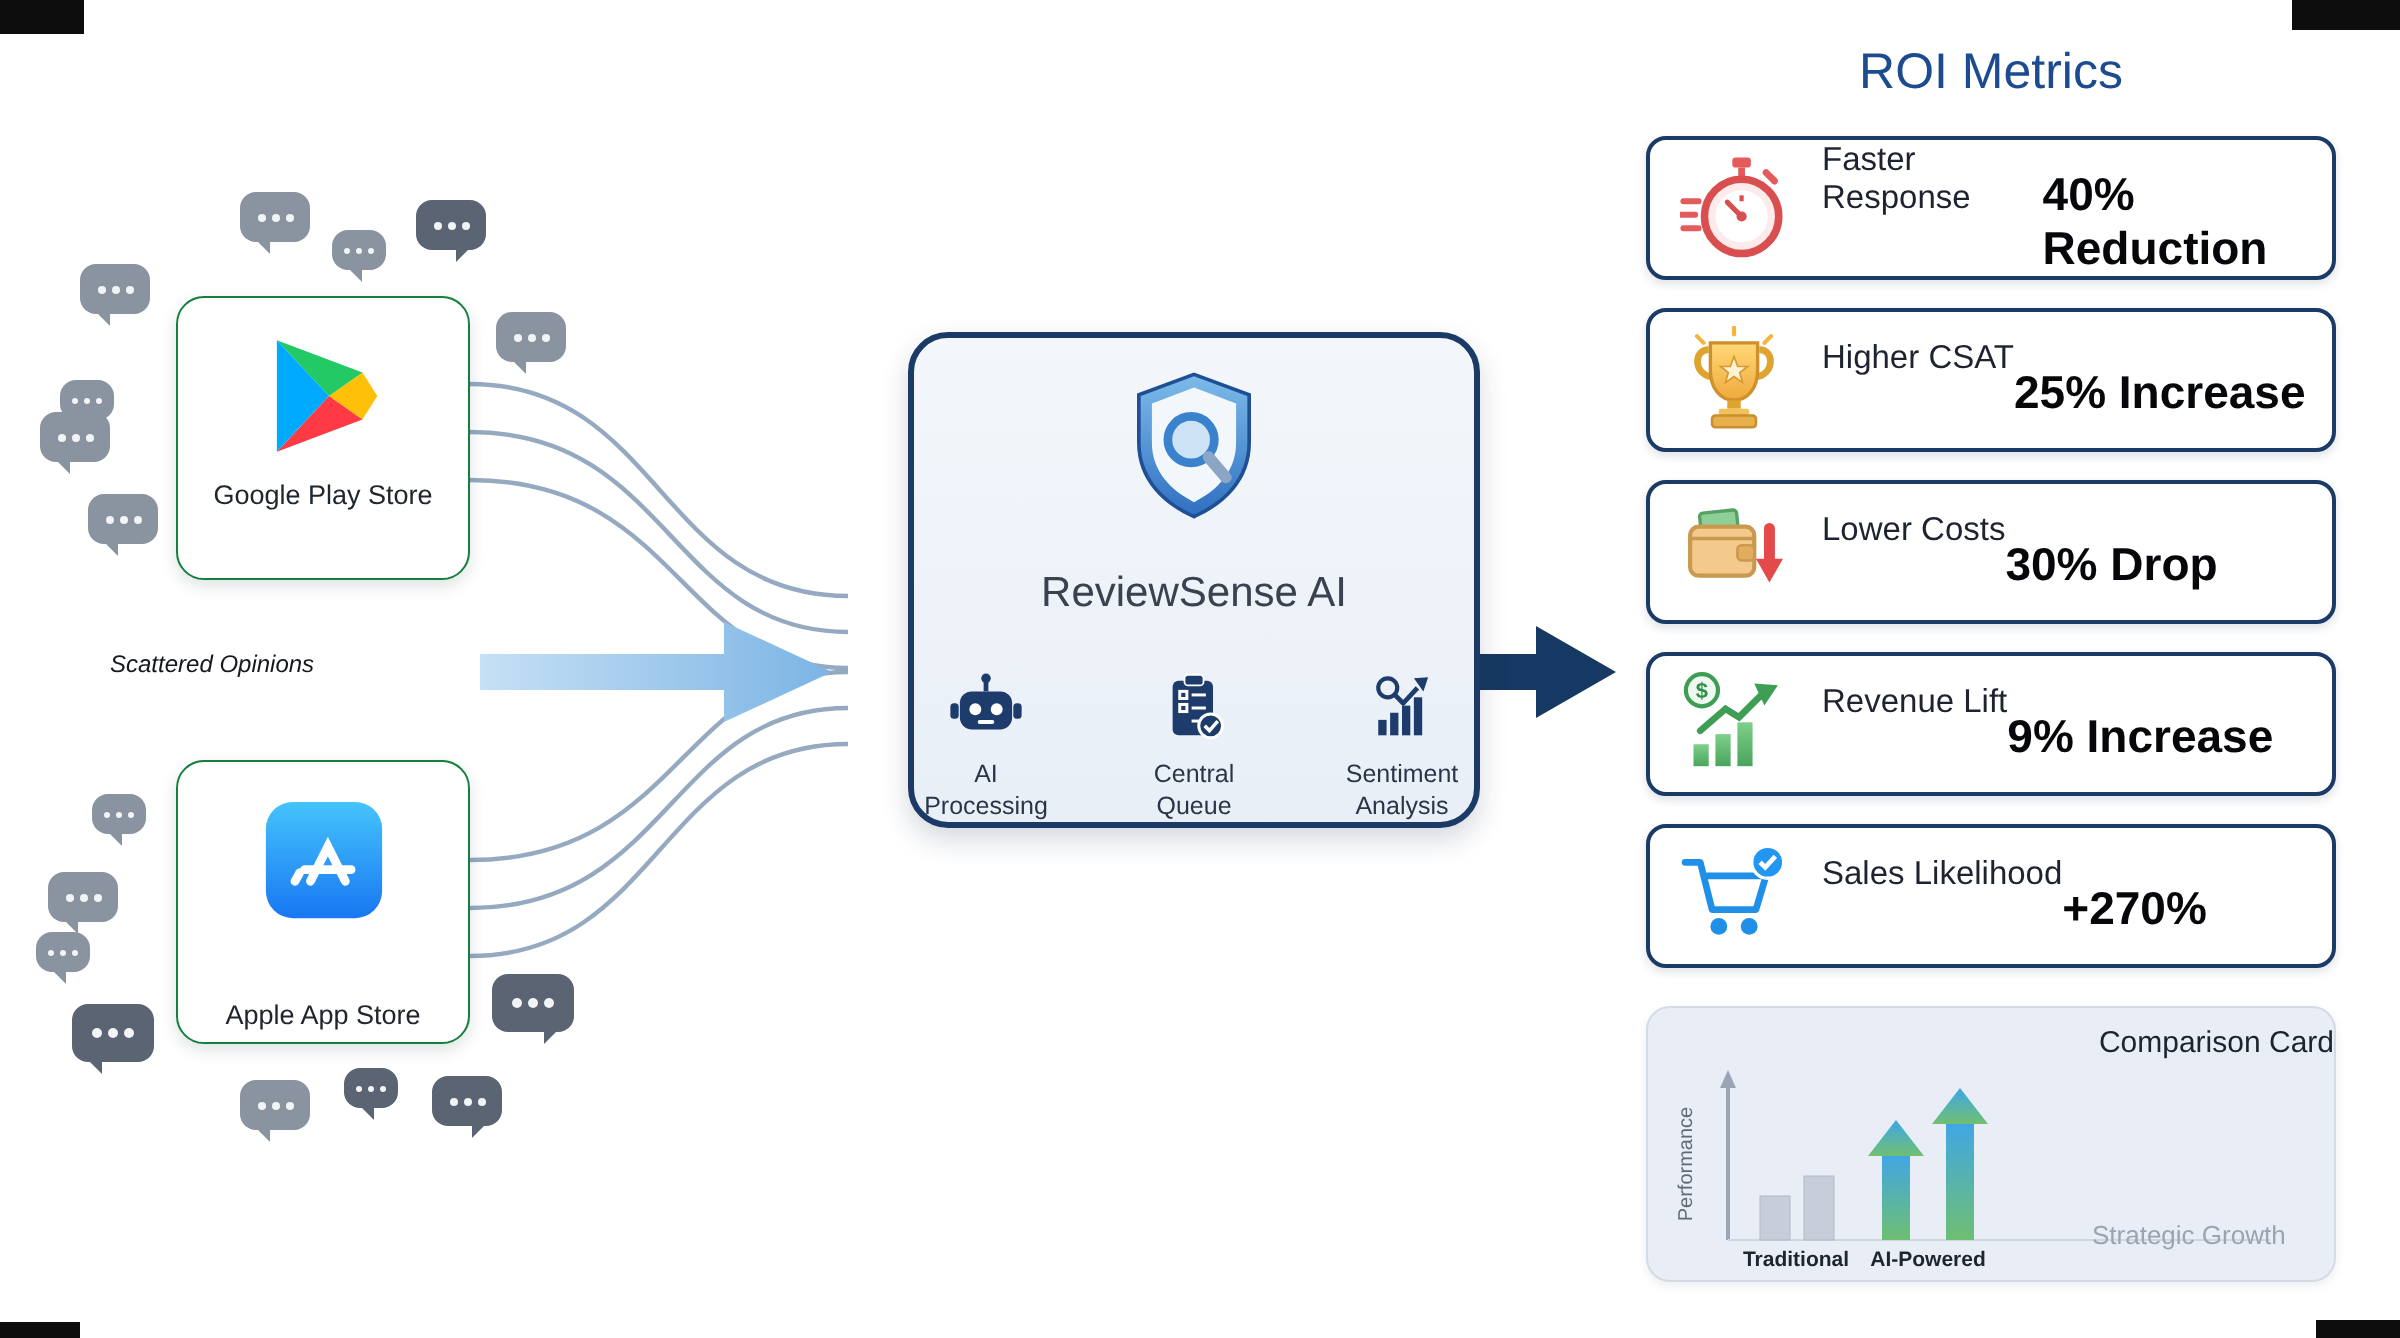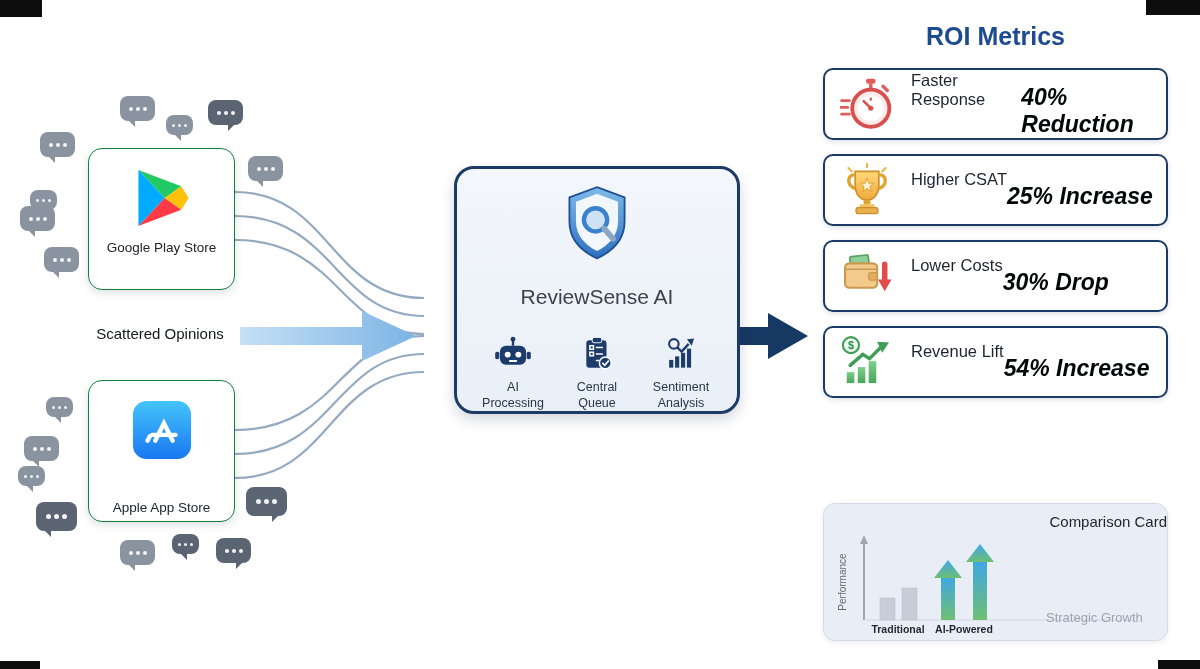--- a/index.html
+++ b/index.html
@@ -29,44 +29,44 @@
   .b-lg { width:41px; height:29px; } .b-lg .dot { width:5px; height:5px; }
 
   
   .store-card { position:absolute; left:88px; width:147px; height:142px; background:#fff;
     border:1px solid #15803d; border-radius:14px; box-shadow:0 3px 8px rgba(30,40,60,.14);
     display:flex; flex-direction:column; align-items:center; z-index:3; }
   .store-card.play { top:148px; } .store-card.apple { top:380px;gap:28px; }
   .store-logo { margin-top:18px; }
   .store-label { margin-top:11px; font-size:13.5px; color:#20262e; }
 
-  .scattered { position:absolute; left:55px; top:325px; width:210px; text-align:center;
-    font-size:15px; color:#15181d; z-index:3; }
+  .scattered { position:absolute; left:55px; top:325px; width:210px; 
+    font-size:12px; color:#15181d; z-index:3;font-style:italic; }
 
   
   .center-card { position:absolute; left:422px; top:166px; width:286px; height:248px;
     background:linear-gradient(180deg,#f3f7fb,#e9eff7); border:3px solid #1b3a66; border-radius:20px;
     box-shadow:0 6px 14px rgba(20,40,80,.18); display:flex; flex-direction:column; align-items:center; z-index:3;margin-left:32px; }
   .shield-wrap { margin-top:16px; }
   .center-title { margin-top:24px; font-size:21px; color:#3a4250; }
-  .features { display:flex; gap:8px; margin-top:26px; }
+  .features { display:flex; gap:28px; margin-top:26px; }
   .feature { display:flex; flex-direction:column; align-items:center; width:76px; }
   .feature-label { margin-top:6px; font-size:12.5px; font-weight:500; color:#2a3648; text-align:center; line-height:1.3; }
 
   
   .roi-title { position:absolute; left:823px; top:22px; width:345px; text-align:center;
-    font-size:25px; font-weight:700; color:#1d4b8f; z-index:3; }
+    font-size:25px; font-weight:400; color:#1d4b8f; z-index:3; }
   .metric-card { position:absolute; left:823px; width:345px; height:72px; background:#fff;
     border:2px solid #1b3a66; border-radius:10px; box-shadow:0 2px 5px rgba(20,40,80,.14);
     display:flex; align-items:center; z-index:3; }
   .m1{top:68px}.m2{top:154px}.m3{top:240px}.m4{top:326px}.m5{top:412px}
   .metric-icon { width:56px; height:56px; margin-left:14px; flex:0 0 auto; display:flex; align-items:center; justify-content:center; }
   .metric-text { margin-left:16px; display:flex; }
   .metric-label { font-size:16.5px; color:#1d2430; }
-  .metric-value { font-size:23px; font-weight:700; color:#05070a; margin-top:13px;font-style:italic; }
+  .metric-value { font-size:23px; font-weight:700; color:#05070a; margin-top:13px; }
 
   
   .comparison-card { position:absolute; left:823px; top:503px; width:345px; height:138px;
     background:#e9eef6; border:1px solid #d3dbe7; border-radius:12px; z-index:3;
     box-shadow:0 2px 5px rgba(20,40,80,.08); }
   .comparison-title { margin-top:9px; text-align:right; font-size:15px; color:#1d2430; }
   .comparison-chart { position:absolute; left:6px; top:28px; }
 </style>
 </head>
 <body>
@@ -357,24 +357,39 @@
         <text x="13" y="16.5" text-anchor="middle" font-size="13" font-weight="bold" fill="#2f8f46">$</text>
         <rect x="8" y="44" width="9" height="13" fill="url(#barG)"></rect>
         <rect x="21" y="38" width="9" height="19" fill="url(#barG)"></rect>
         <rect x="34" y="31" width="9" height="26" fill="url(#barG)"></rect>
         <path d="M12,36 L27,23 L35,28 L49,14" stroke="#3f9e55" stroke-width="4" fill="none" stroke-linecap="round"></path>
         <polygon points="44,8 58,9 50,21" fill="#3f9e55"></polygon>
       </svg>
     </div>
     <div class="metric-text">
       <div class="metric-label">Revenue Lift</div>
-      <div class="metric-value">54% Increase</div>
-    </div>
-  </div>
-
+      <div class="metric-value">9% Increase</div>
+    </div>
+  </div>
+
+  <div class="metric-card m5">
+    <div class="metric-icon">
+      <svg width="54" height="54" viewBox="0 0 64 64">
+        <path d="M3,12 H12 L19,40 H45 L51,20 H15" stroke="#1f8fe8" stroke-width="4" fill="none" stroke-linecap="round" stroke-linejoin="round"></path>
+        <circle cx="23" cy="50" r="5" fill="#1f8fe8"></circle>
+        <circle cx="41" cy="50" r="5" fill="#1f8fe8"></circle>
+        <circle cx="52" cy="12" r="9.5" fill="#2196f3" stroke="#fff" stroke-width="2"></circle>
+        <path d="M47.5,12 l3,3 l6,-6.5" stroke="#fff" stroke-width="2.8" fill="none"></path>
+      </svg>
+    </div>
+    <div class="metric-text">
+      <div class="metric-label">Sales Likelihood</div>
+      <div class="metric-value">+270%</div>
+    </div>
+  </div>
 
   <div class="comparison-card">
     <div class="comparison-title">Comparison Card</div>
     <svg class="comparison-chart" width="333" height="108" viewBox="0 0 333 108">
       <defs>
         <linearGradient id="arrowGrad" x1="0" y1="1" x2="0" y2="0">
           <stop offset="0" stop-color="#6fbf72"></stop>
             <stop offset="1" stop-color="#3fa6e8"></stop>
         </linearGradient>
       </defs>

